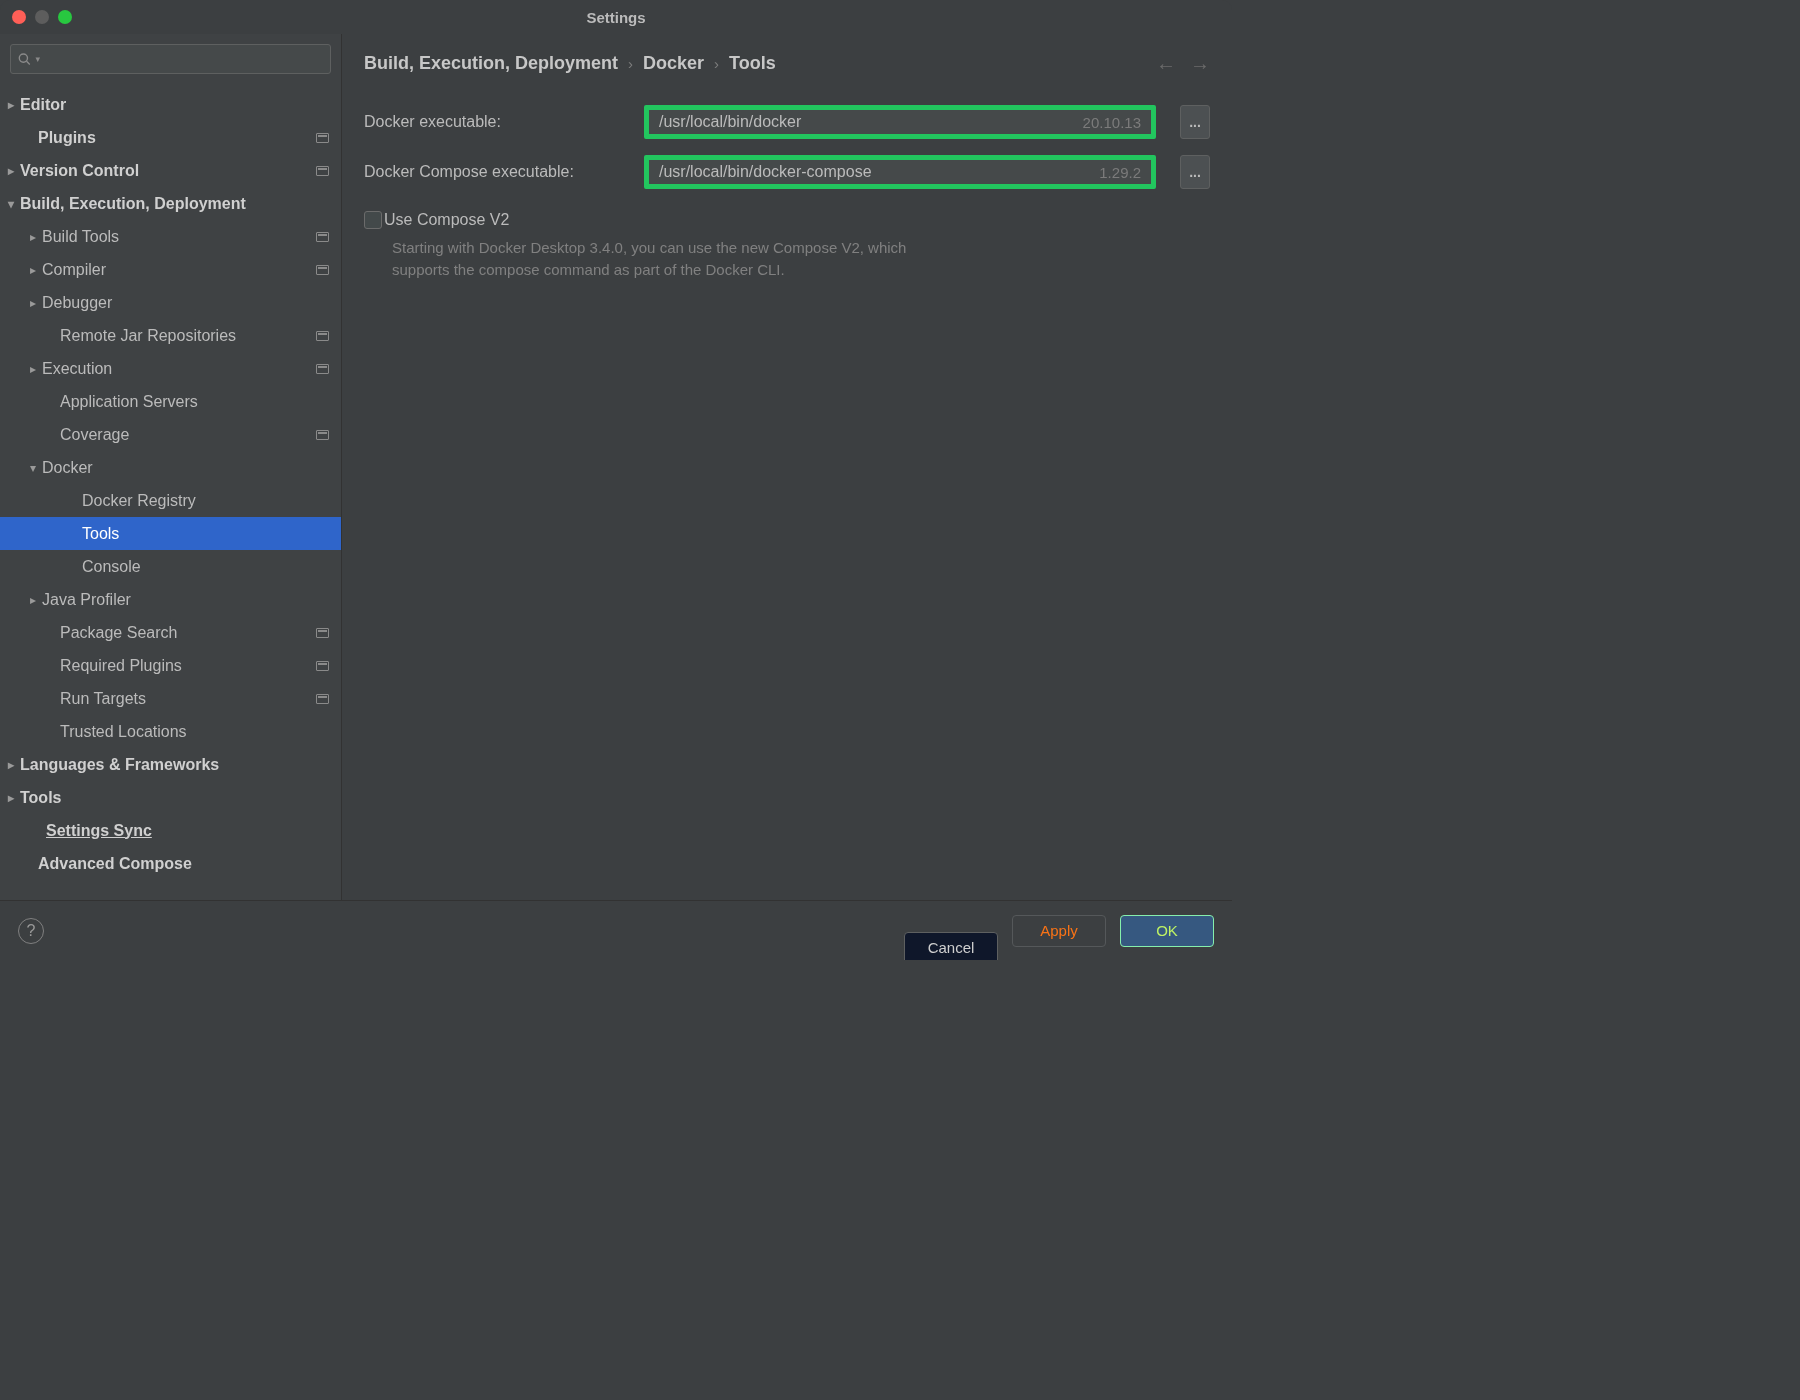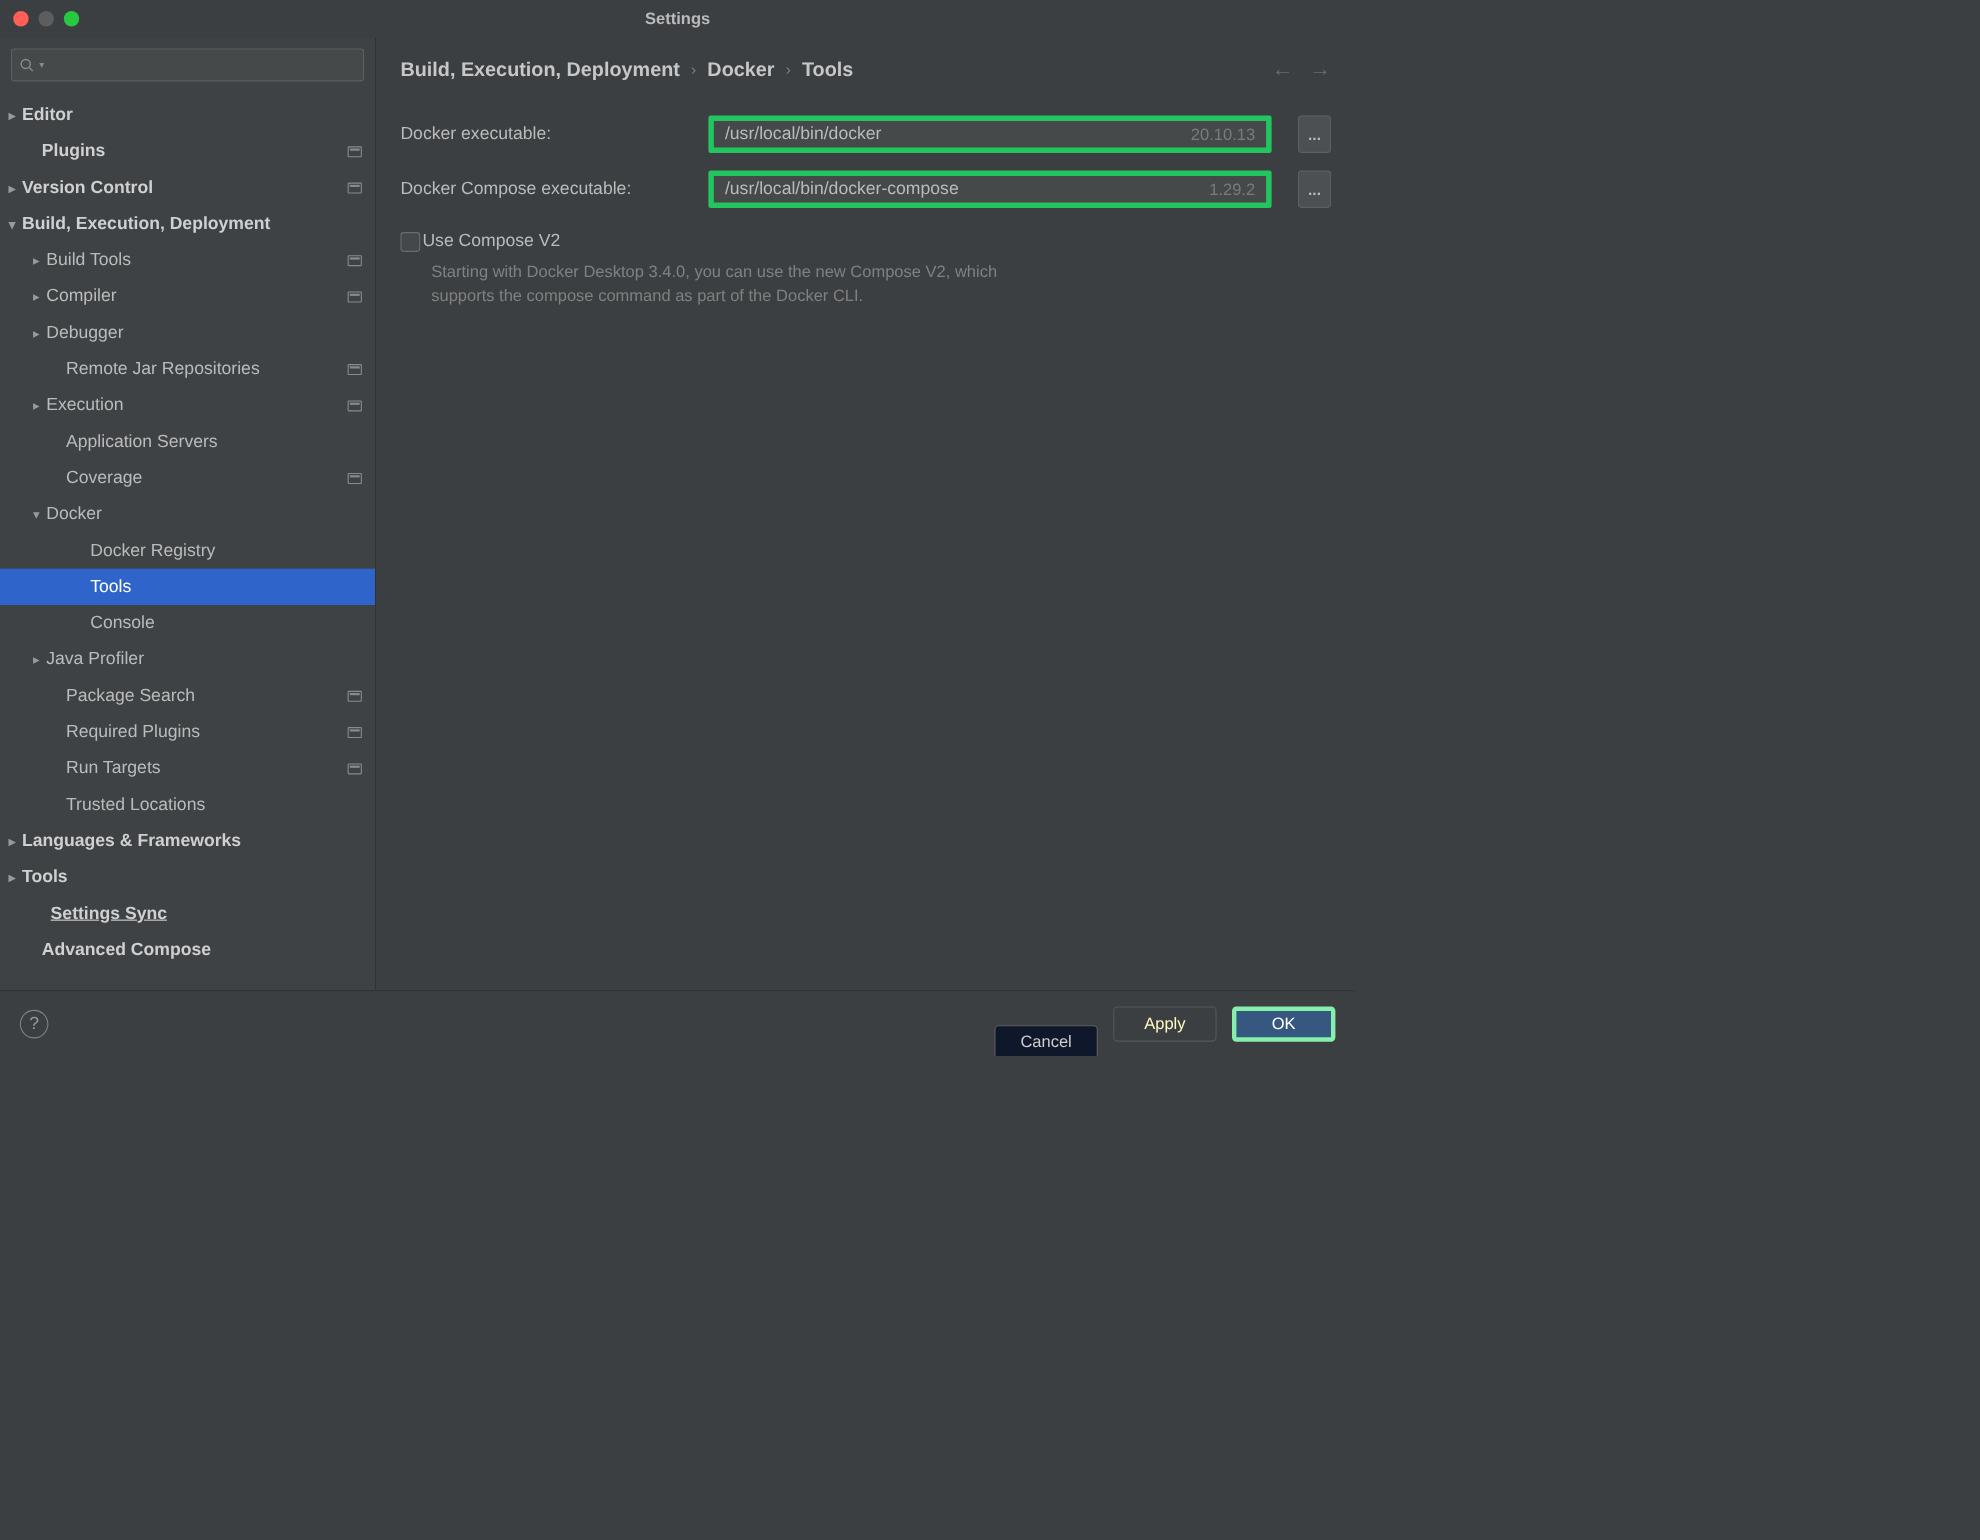--- a/index.html
+++ b/index.html
@@ -232,27 +232,27 @@
   }
   .btn.secondary {
     background: #0f172a;
     border: 1px solid #5e6060;
     color: #cfcfcf;
     margin-top: 34px;
   }
   .btn.disabled {
     background: #3c3f41;
     border: 1px solid #55585a;
-    color: #fef9c3;
+    color: #f97316;
     cursor: default;
   }
   .btn.primary {
     background: #365880;
-    border: 4px solid #86efac;
-    color: #ffffff;
+    border: 1px solid #86efac;
+    color: #bef264;
   }
 </style>
 </head>
 <body>
 
 <div class="titlebar">
   <div class="traffic-lights">
     <div class="dot red"></div>
     <div class="dot gray"></div>
     <div class="dot green"></div>

